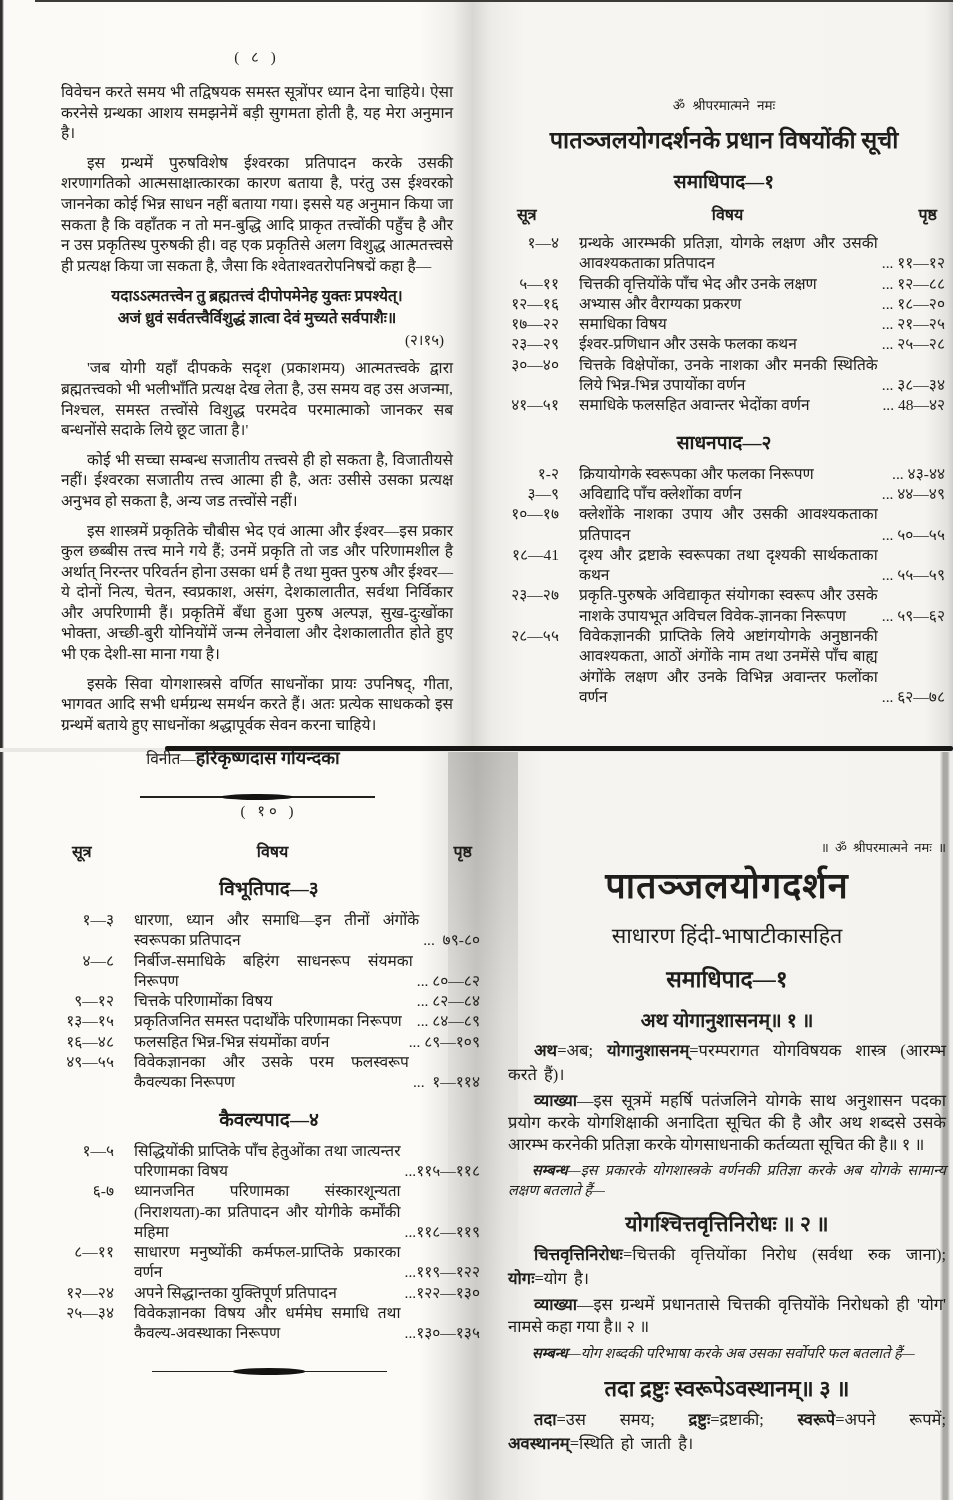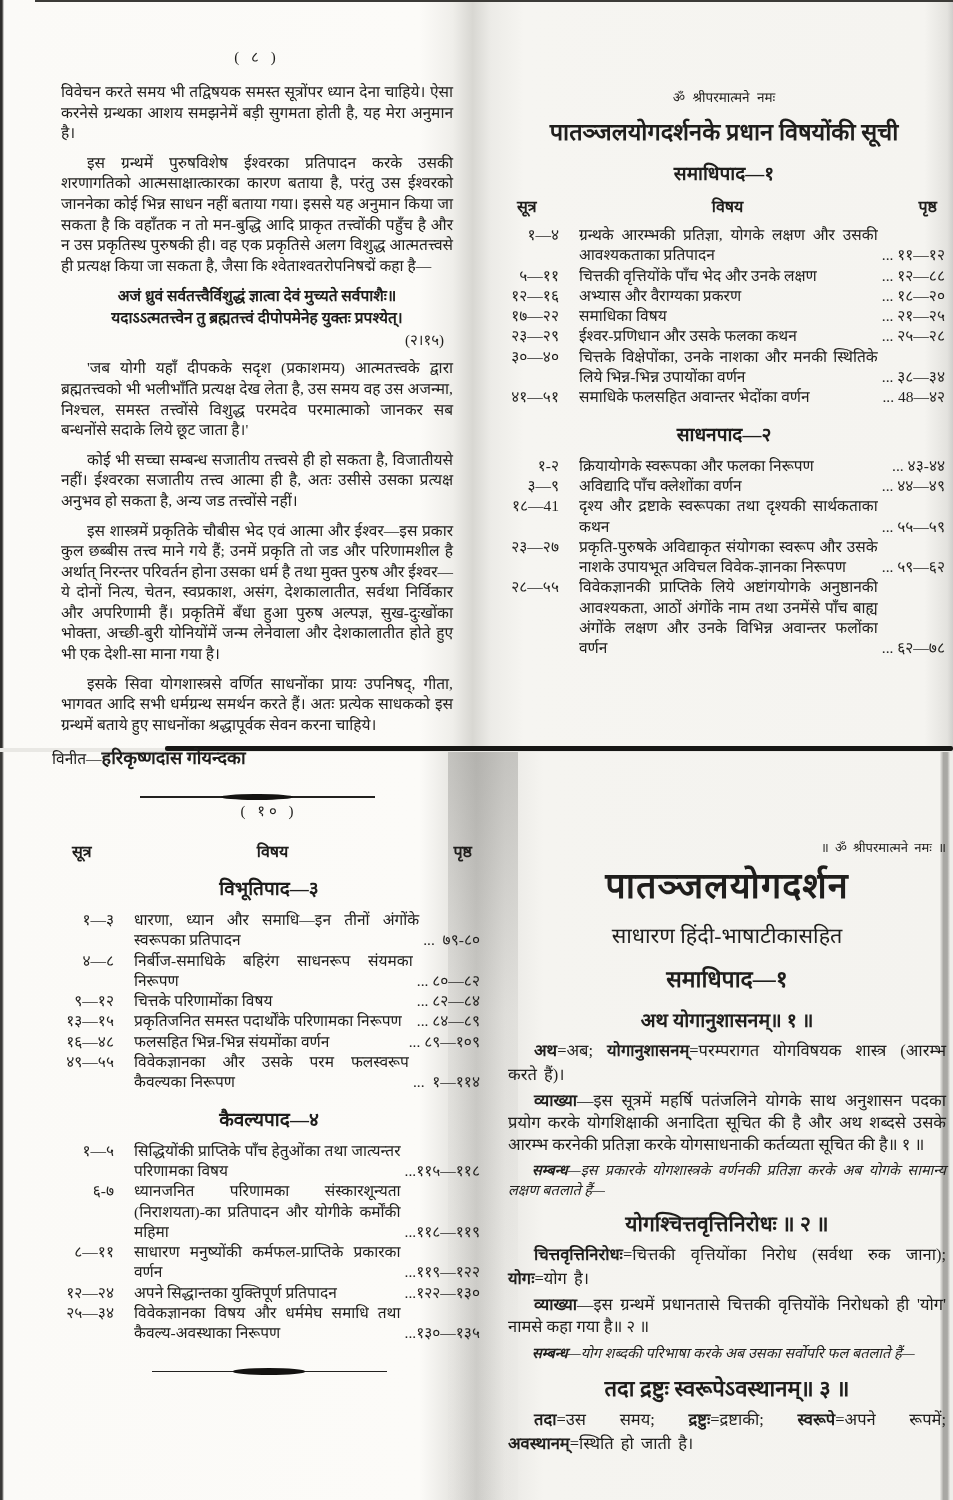--- a/index.html
+++ b/index.html
@@ -27,30 +27,30 @@
       #f5f4f0 57%,#f4f3ef 98.6%,#a9a8a4 99%,#a9a8a4 99.4%,#eeede9 99.7%);
   }
   .edge-top{position:absolute;top:0;left:35px;right:0;height:2px;background:#3c3b38;}
   .spread-divider{position:absolute;top:746px;left:165px;width:788px;height:5px;background:#171715;border-radius:2px;}
   .fold-soft{position:absolute;top:0;width:70px;height:100%;left:448px;
     background:linear-gradient(180deg,rgba(150,149,145,.45),rgba(190,189,185,.25) 35%,rgba(220,219,215,.12) 75%);
     pointer-events:none;}
 
   .page{position:absolute;}
   .page-tl{left:52px;top:46px;width:410px;}
-  .page-tr{left:503px;top:88px;width:442px;}
+  .page-tr{left:503px;top:96px;width:442px;}
   .page-bl{left:58px;top:800px;width:422px;}
   .page-br{left:508px;top:838px;width:438px;}
 
   .pgnum{text-align:center;font-size:15px;letter-spacing:4px;margin-bottom:16px;}
   .p8{font-size:15.5px;line-height:20.6px;text-align:justify;text-indent:26px;margin:9px;}
   .p8.noindent{text-indent:0;}
   .verse{font-weight:700;text-align:center;font-size:15.5px;line-height:21px;margin:1px 0;}
   .verse-ref{text-align:right;padding-right:18px;font-size:15px;margin:1px 0 3px;}
-  .sig{margin-top:10px;text-align:left;padding-right:28px;font-size:15.5px;}
+  .sig{margin-top:10px;text-align:center;padding-right:28px;font-size:15.5px;}
   .sig b{font-size:18px;}
 
   .ornament{position:relative;width:235px;height:8px;margin:24px auto 0;}
   .ornament::before{content:"";position:absolute;left:0;right:0;top:3px;height:1.6px;background:#22211f;}
   .ornament::after{content:"";position:absolute;left:50%;transform:translateX(-50%);top:0.5px;width:72px;height:6.5px;background:#141311;border-radius:50%;}
 
   .invoc{text-align:center;font-size:13.5px;word-spacing:4px;}
   .toc-title{text-align:center;font-weight:700;font-size:23.5px;margin-top:9px;}
   .sec-head{text-align:center;font-weight:700;font-size:19px;margin:13px 0 9px;}
   .toc-head{display:flex;justify-content:space-between;font-weight:700;font-size:16px;padding:0 8px 0 14px;margin:6px 0 8px;gap:32px;}
@@ -81,22 +81,22 @@
 </div>
 <div class="spread spread-bottom">
   <div class="fold-soft"></div>
 </div>
 <div class="spread-divider"></div>
 
 <div class="page page-tl">
   <div class="pgnum">( ८ )</div>
   <p class="p8 noindent">विवेचन करते समय भी तद्विषयक समस्त सूत्रोंपर ध्यान देना चाहिये। ऐसा करनेसे ग्रन्थका आशय समझनेमें बड़ी सुगमता होती है, यह मेरा अनुमान है।</p>
   <p class="p8">इस ग्रन्थमें पुरुषविशेष ईश्वरका प्रतिपादन करके उसकी शरणागतिको आत्मसाक्षात्कारका कारण बताया है, परंतु उस ईश्वरको जाननेका कोई भिन्न साधन नहीं बताया गया। इससे यह अनुमान किया जा सकता है कि वहाँतक न तो मन-बुद्धि आदि प्राकृत तत्त्वोंकी पहुँच है और न उस प्रकृतिस्थ पुरुषकी ही। वह एक प्रकृतिसे अलग विशुद्ध आत्मतत्त्वसे ही प्रत्यक्ष किया जा सकता है, जैसा कि श्वेताश्वतरोपनिषद्में कहा है—</p>
+  <div class="verse">यदाऽऽत्मतत्त्वेन तु ब्रह्मतत्त्वं दीपोपमेनेह युक्तः प्रपश्येत्।</div>
   <div class="verse">अजं ध्रुवं सर्वतत्त्वैर्विशुद्धं ज्ञात्वा देवं मुच्यते सर्वपाशैः॥</div>
-  <div class="verse">यदाऽऽत्मतत्त्वेन तु ब्रह्मतत्त्वं दीपोपमेनेह युक्तः प्रपश्येत्।</div>
   <div class="verse-ref">(२।१५)</div>
   <p class="p8">'जब योगी यहाँ दीपकके सदृश (प्रकाशमय) आत्मतत्त्वके द्वारा ब्रह्मतत्त्वको भी भलीभाँति प्रत्यक्ष देख लेता है, उस समय वह उस अजन्मा, निश्चल, समस्त तत्त्वोंसे विशुद्ध परमदेव परमात्माको जानकर सब बन्धनोंसे सदाके लिये छूट जाता है।'</p>
   <p class="p8">कोई भी सच्चा सम्बन्ध सजातीय तत्त्वसे ही हो सकता है, विजातीयसे नहीं। ईश्वरका सजातीय तत्त्व आत्मा ही है, अतः उसीसे उसका प्रत्यक्ष अनुभव हो सकता है, अन्य जड तत्त्वोंसे नहीं।</p>
   <p class="p8">इस शास्त्रमें प्रकृतिके चौबीस भेद एवं आत्मा और ईश्वर—इस प्रकार कुल छब्बीस तत्त्व माने गये हैं; उनमें प्रकृति तो जड और परिणामशील है अर्थात् निरन्तर परिवर्तन होना उसका धर्म है तथा मुक्त पुरुष और ईश्वर—ये दोनों नित्य, चेतन, स्वप्रकाश, असंग, देशकालातीत, सर्वथा निर्विकार और अपरिणामी हैं। प्रकृतिमें बँधा हुआ पुरुष अल्पज्ञ, सुख-दुःखोंका भोक्ता, अच्छी-बुरी योनियोंमें जन्म लेनेवाला और देशकालातीत होते हुए भी एक देशी-सा माना गया है।</p>
   <p class="p8">इसके सिवा योगशास्त्रसे वर्णित साधनोंका प्रायः उपनिषद्, गीता, भागवत आदि सभी धर्मग्रन्थ समर्थन करते हैं। अतः प्रत्येक साधकको इस ग्रन्थमें बताये हुए साधनोंका श्रद्धापूर्वक सेवन करना चाहिये।</p>
   <div class="sig"><span>विनीत—</span><b>हरिकृष्णदास गोयन्दका</b></div>
   <div class="ornament"></div>
 </div>
 
 <div class="page page-tr">
@@ -146,20 +146,25 @@
   <div class="sec-head">साधनपाद—२</div>
   <div class="trow">
       <span class="c-sutra">१-२</span>
       <span class="c-topic">क्रियायोगके स्वरूपका और फलका निरूपण</span>
       <span class="c-pages">... ४३-४४</span>
     </div>
   <div class="trow">
       <span class="c-sutra">३—९</span>
       <span class="c-topic">अविद्यादि पाँच क्लेशोंका वर्णन</span>
       <span class="c-pages">... ४४—४९</span>
+    </div>
+  <div class="trow">
+      <span class="c-sutra">१०—१७</span>
+      <span class="c-topic">क्लेशोंके नाशका उपाय और उसकी आवश्यकताका प्रतिपादन</span>
+      <span class="c-pages">... ५०—५५</span>
     </div>
   <div class="trow">
       <span class="c-sutra">१८—41</span>
       <span class="c-topic">दृश्य और द्रष्टाके स्वरूपका तथा दृश्यकी सार्थकताका कथन</span>
       <span class="c-pages">... ५५—५९</span>
     </div>
   <div class="trow">
       <span class="c-sutra">२३—२७</span>
       <span class="c-topic">प्रकृति-पुरुषके अविद्याकृत संयोगका स्वरूप और उसके नाशके उपायभूत अविचल विवेक-ज्ञानका निरूपण</span>
       <span class="c-pages">... ५९—६२</span>

